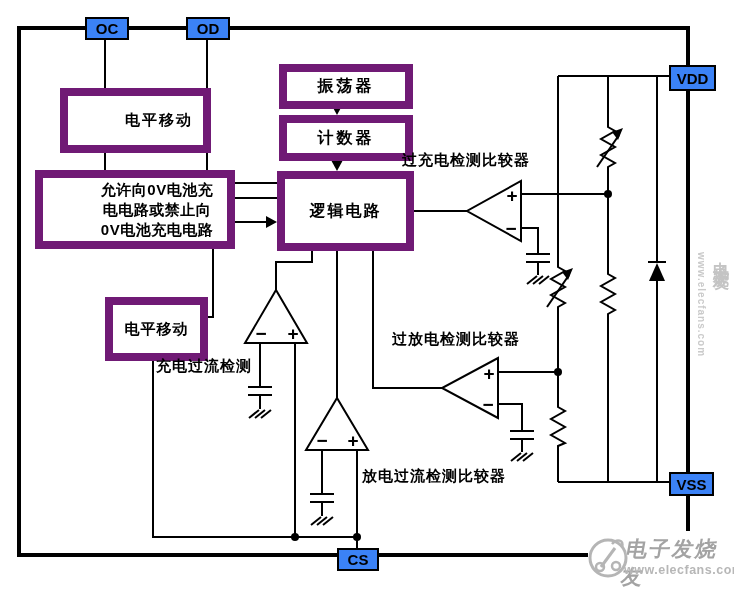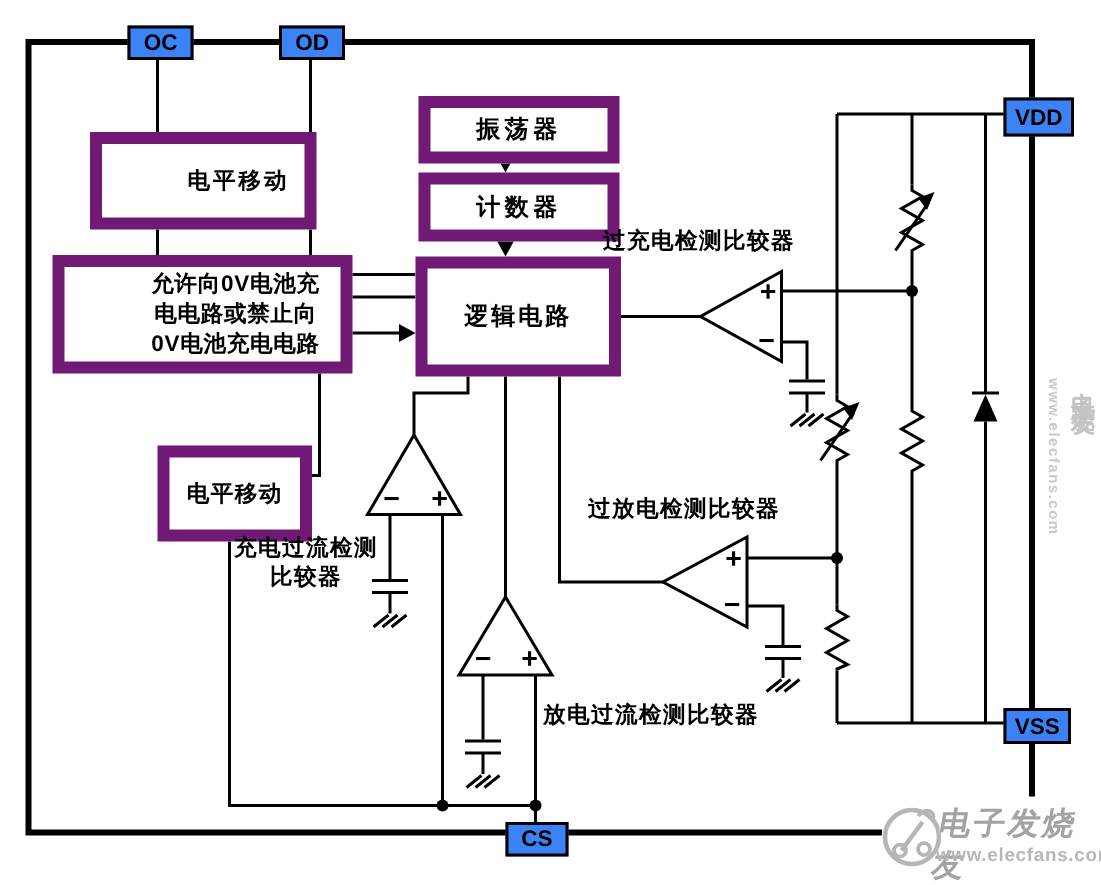--- a/index.html
+++ b/index.html
@@ -148,21 +148,20 @@
     <span>0V电池充电电路</span>
   </div>
   <div class="box" style="left:105px;top:297px;width:87px;height:48px;font-size:15px;letter-spacing:1px;">
       <span>电平移动</span>
     </div>
 
   <div class="lbl" style="left:402px;top:151px;">过充电检测比较器</div>
   <div class="lbl" style="left:392px;top:330px;">过放电检测比较器</div>
   <div class="lbl" style="left:148px;top:356px;width:112px;text-align:center;white-space:normal;line-height:19px;">
     <span style="display:block;">充电过流检测</span>
-    <span style="display:block;">比较器</span>
   </div>
   <div class="lbl" style="left:362px;top:467px;">放电过流检测比较器</div>
 
   <span class="sign" style="left:512px;top:195px;">+</span>
   <span class="sign" style="left:511px;top:228px;">−</span>
   <span class="sign" style="left:489px;top:373px;">+</span>
   <span class="sign" style="left:488px;top:404px;">−</span>
   <span class="sign" style="left:261px;top:333px;">−</span>
   <span class="sign" style="left:293px;top:333px;">+</span>
   <span class="sign" style="left:322px;top:440px;">−</span>

